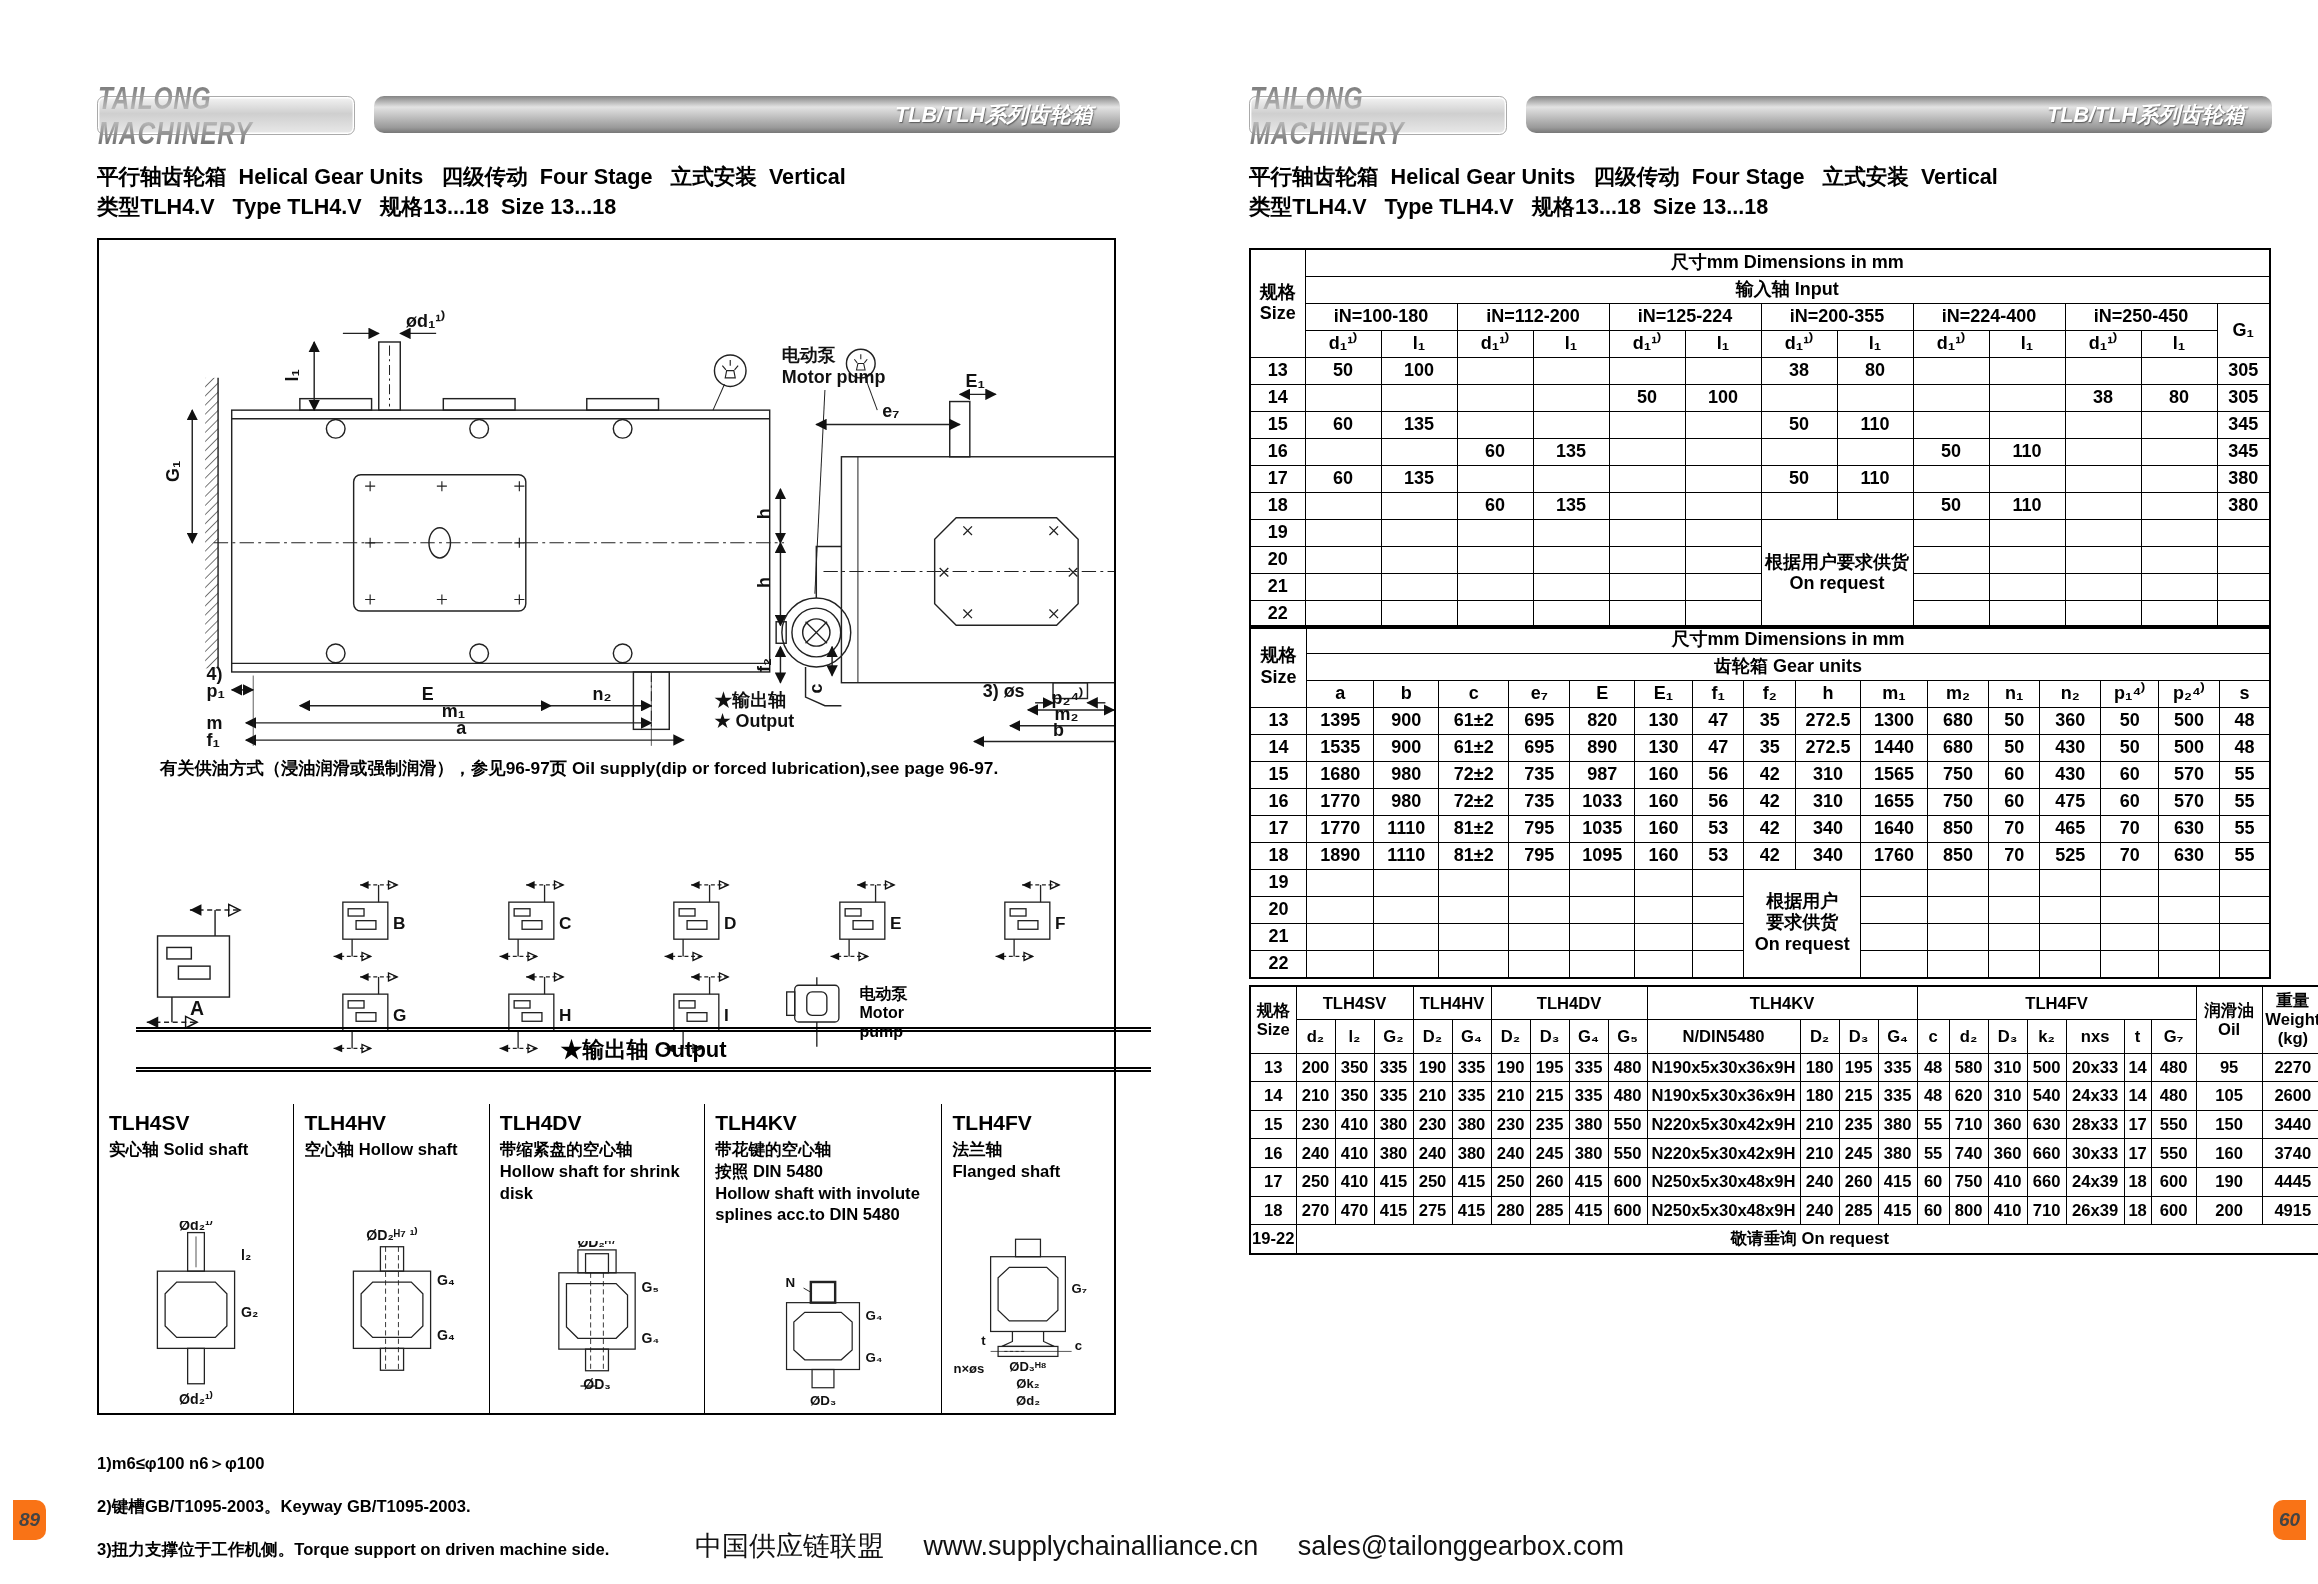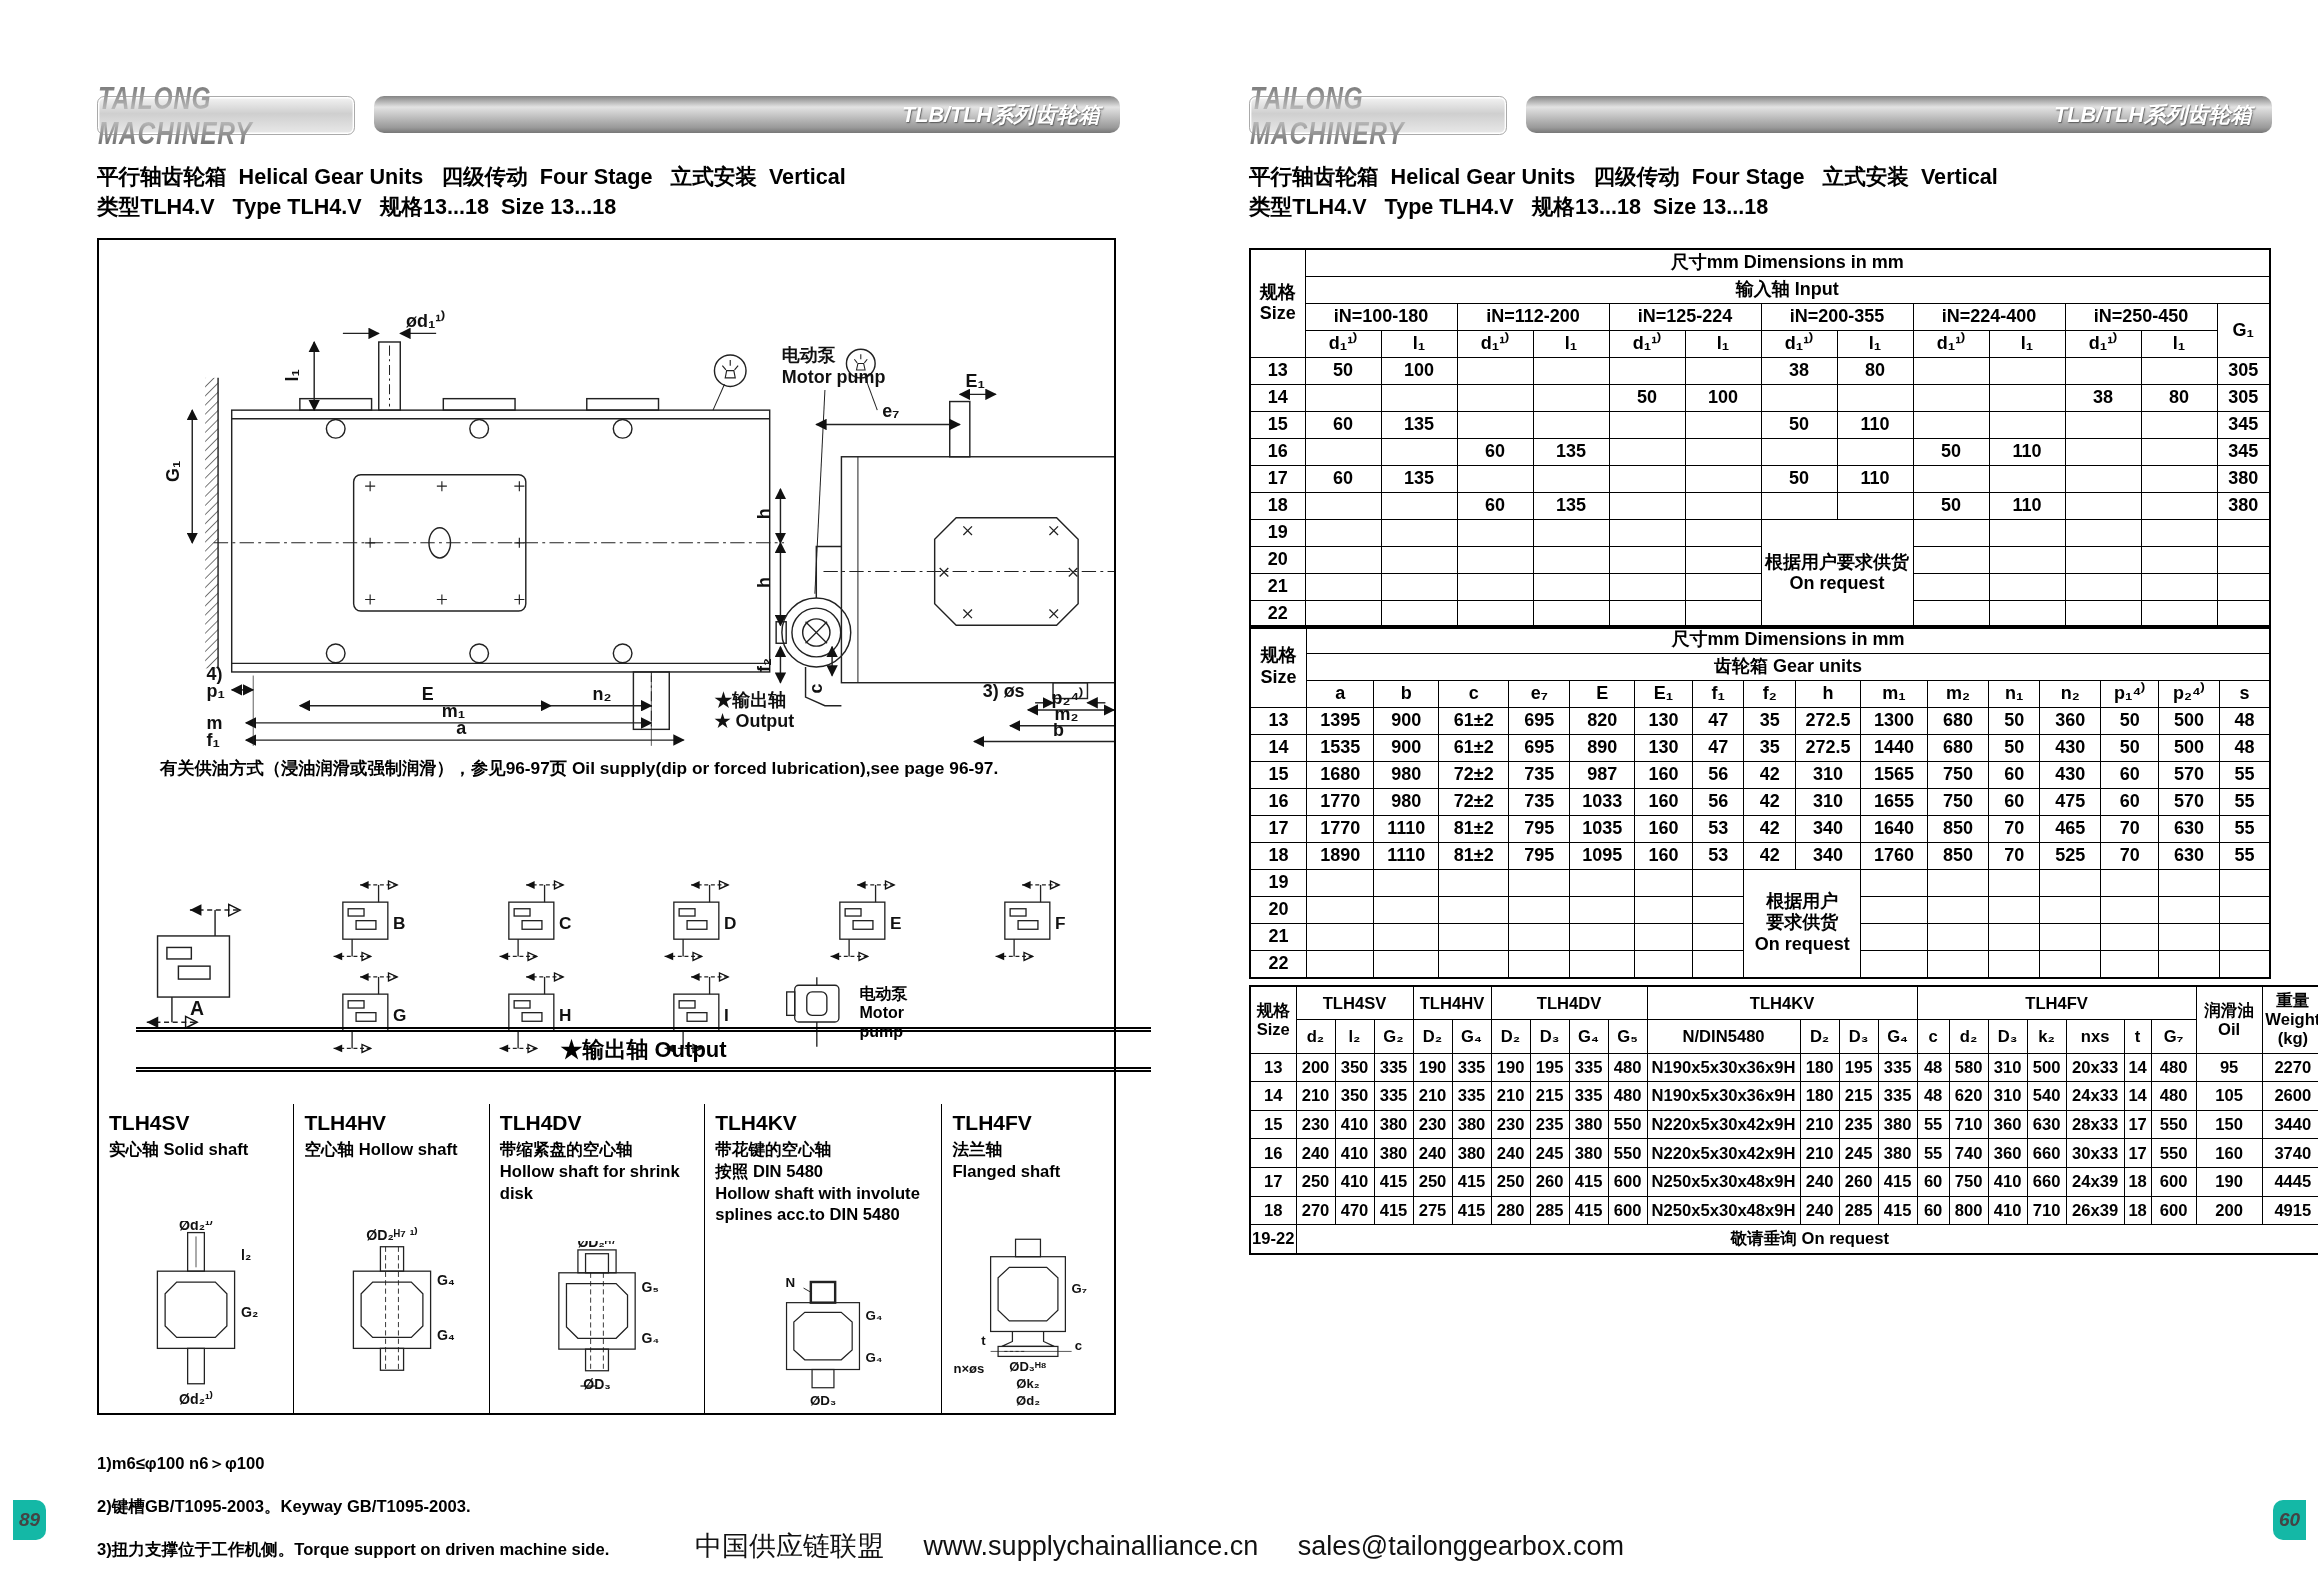--- a/index.html
+++ b/index.html
@@ -10,21 +10,21 @@
 
   
   .hdr{position:absolute;top:96px;left:25px;right:18px;height:37px;}
   .logo{position:absolute;left:0;top:0;width:256px;height:37px;border:1.4px solid #aaa;border-radius:7.2px;
         background:linear-gradient(#f4f4f4,#cfcfcf 45%,#e9e9e9);display:flex;align-items:center;justify-content:center;
         box-shadow:inset 0 0 0 1.4px #fff;}
   .logo span{font-weight:bold;font-style:italic;font-size:24.5px;letter-spacing:0.7px;
         background:linear-gradient(#6f6f6f,#c9c9c9 50%,#5f5f5f);-webkit-background-clip:text;background-clip:text;color:transparent;
         font-family:"Liberation Sans",sans-serif;transform:scaleY(1.25);}
   .serbar{position:absolute;left:277px;right:0;top:0;height:37px;border-radius:10px;
-        background:linear-gradient(#848484,#e3e3e3 30%,#9a9a9a 85%,#777);display:flex;align-items:center;justify-content:flex-end;padding-right:20px;box-sizing:border-box;}
+        background:linear-gradient(#848484,#e3e3e3 30%,#9a9a9a 85%,#777);display:flex;align-items:center;justify-content:flex-end;padding-right:27px;box-sizing:border-box;}
   .serbar span{color:#fff;font-weight:bold;font-style:italic;font-size:21.6px;text-shadow:0.7px 0.7px 1.4px #555;}
 
   .titles{position:absolute;top:162px;left:25px;}
   .titles div{font-weight:bold;font-size:21.6px;line-height:29.5px;white-space:pre;}
 
   
   .figbox{position:absolute;left:25px;top:238px;width:1019px;height:1177px;border:2.2px solid #000;box-sizing:border-box;}
   .figtitle{position:absolute;left:16px;top:7.2px;font-weight:bold;font-size:22px;line-height:30px;white-space:pre;}
   .oilnote{position:absolute;left:61px;top:516px;font-weight:bold;font-size:17.3px;}
   .secband{position:absolute;left:0;width:100%;height:45px;border-top:5px double #000;border-bottom:5px double #000;
@@ -51,21 +51,21 @@
   .tblwrap{position:absolute;left:25px;width:1022px;}
   table.tbl{border-collapse:collapse;width:100%;table-layout:fixed;border:2.2px solid #000;}
   table.tbl td{border:1.4px solid #000;text-align:center;vertical-align:middle;white-space:pre-line;
                font-size:18px;font-weight:bold;padding:2.2px 1.4px;line-height:21.6px;overflow:hidden;}
   table.t3 td{font-size:16.6px;line-height:19px;padding:4.3px 0.7px;}
   td.hd{font-weight:bold;}
   td.onreq{font-weight:bold;}
   #t1wrap{top:248px;} #t2wrap{top:625px;} #t3wrap{top:985px;}
 
   
-  .pagetab{position:absolute;top:1500px;width:33px;height:40px;background:#14b8a6;display:flex;align-items:center;justify-content:center;
+  .pagetab{position:absolute;top:1500px;width:33px;height:40px;background:#f97316;display:flex;align-items:center;justify-content:center;
            font-weight:bold;font-style:italic;font-size:19px;color:#444;}
   #tabL{left:13px;border-radius:0 10px 10px 0;}
   #tabR{right:13px;border-radius:10px 0 0 10px;}
   .footer{position:absolute;top:1528px;left:0;width:100%;text-align:center;font-size:27px;color:#111;}
   .footer span{margin:0 16px;}
   svg text{font-family:"Liberation Sans",sans-serif;}
 </style>
 </head>
 <body>
 

